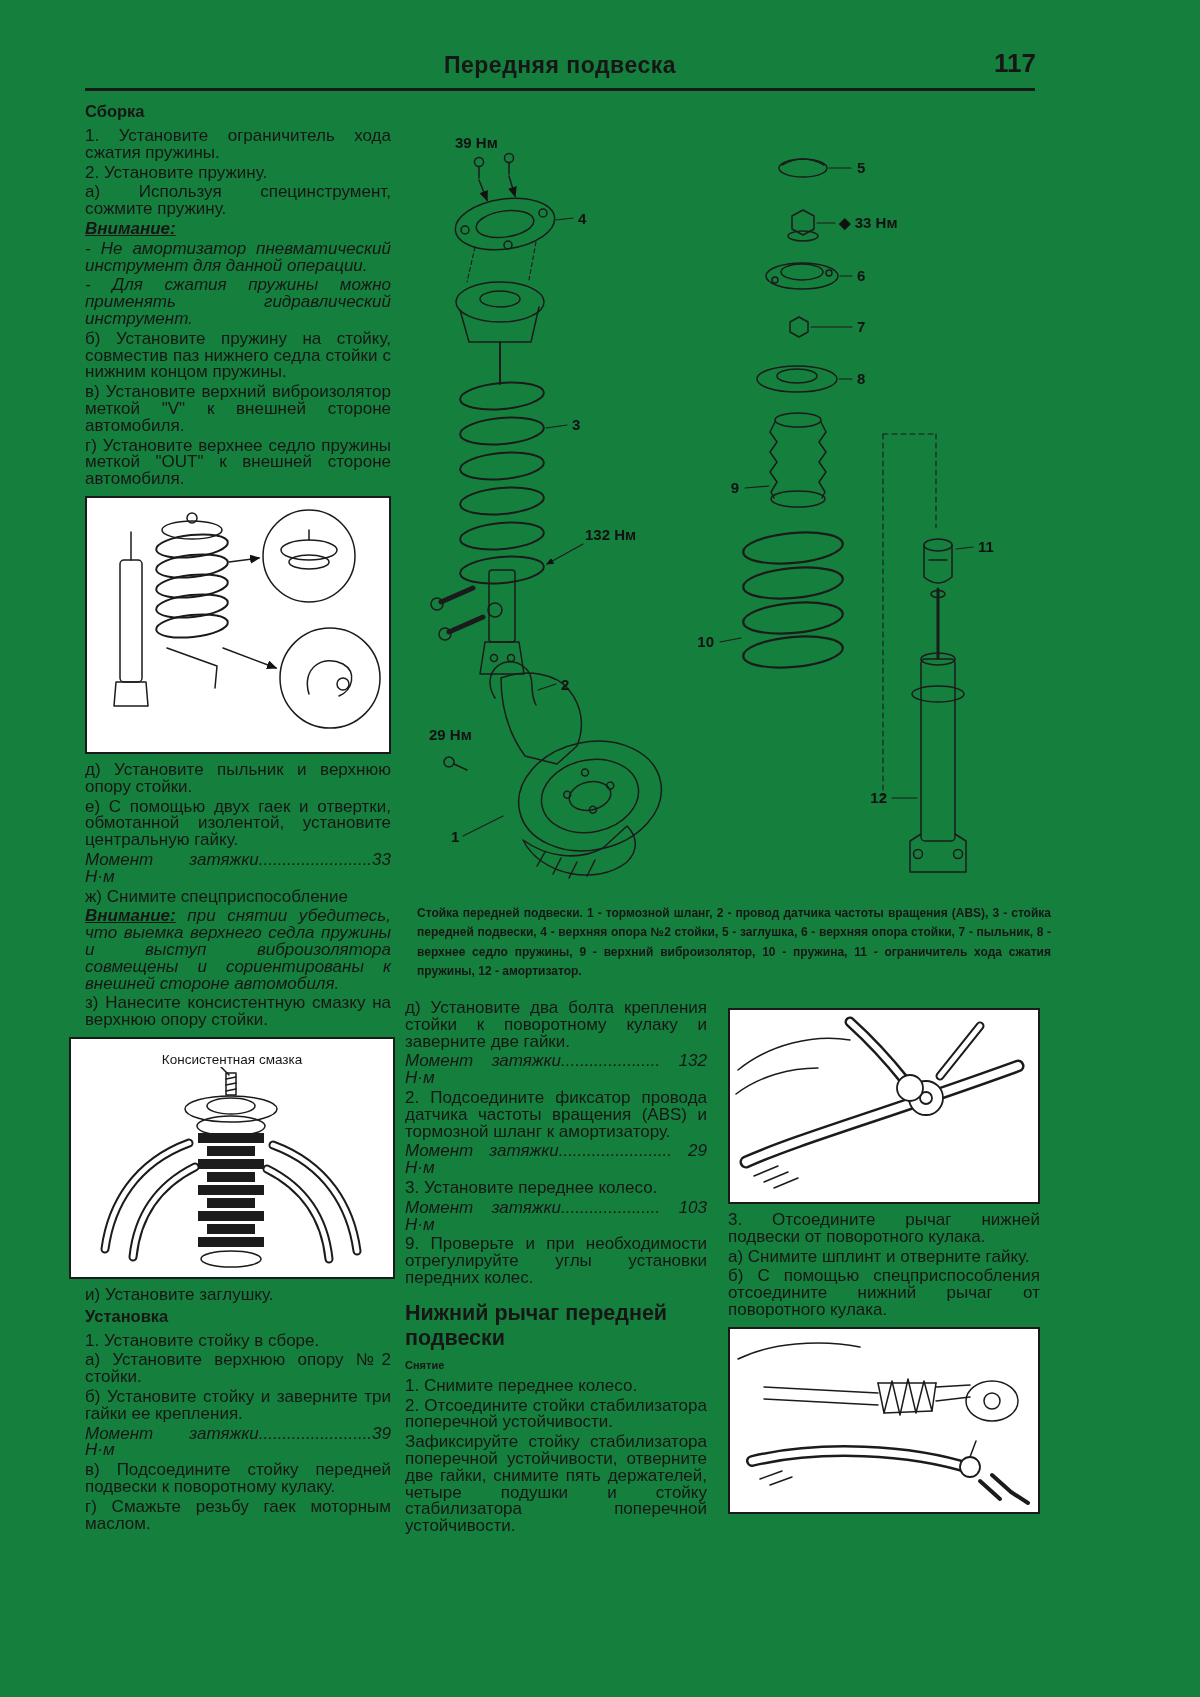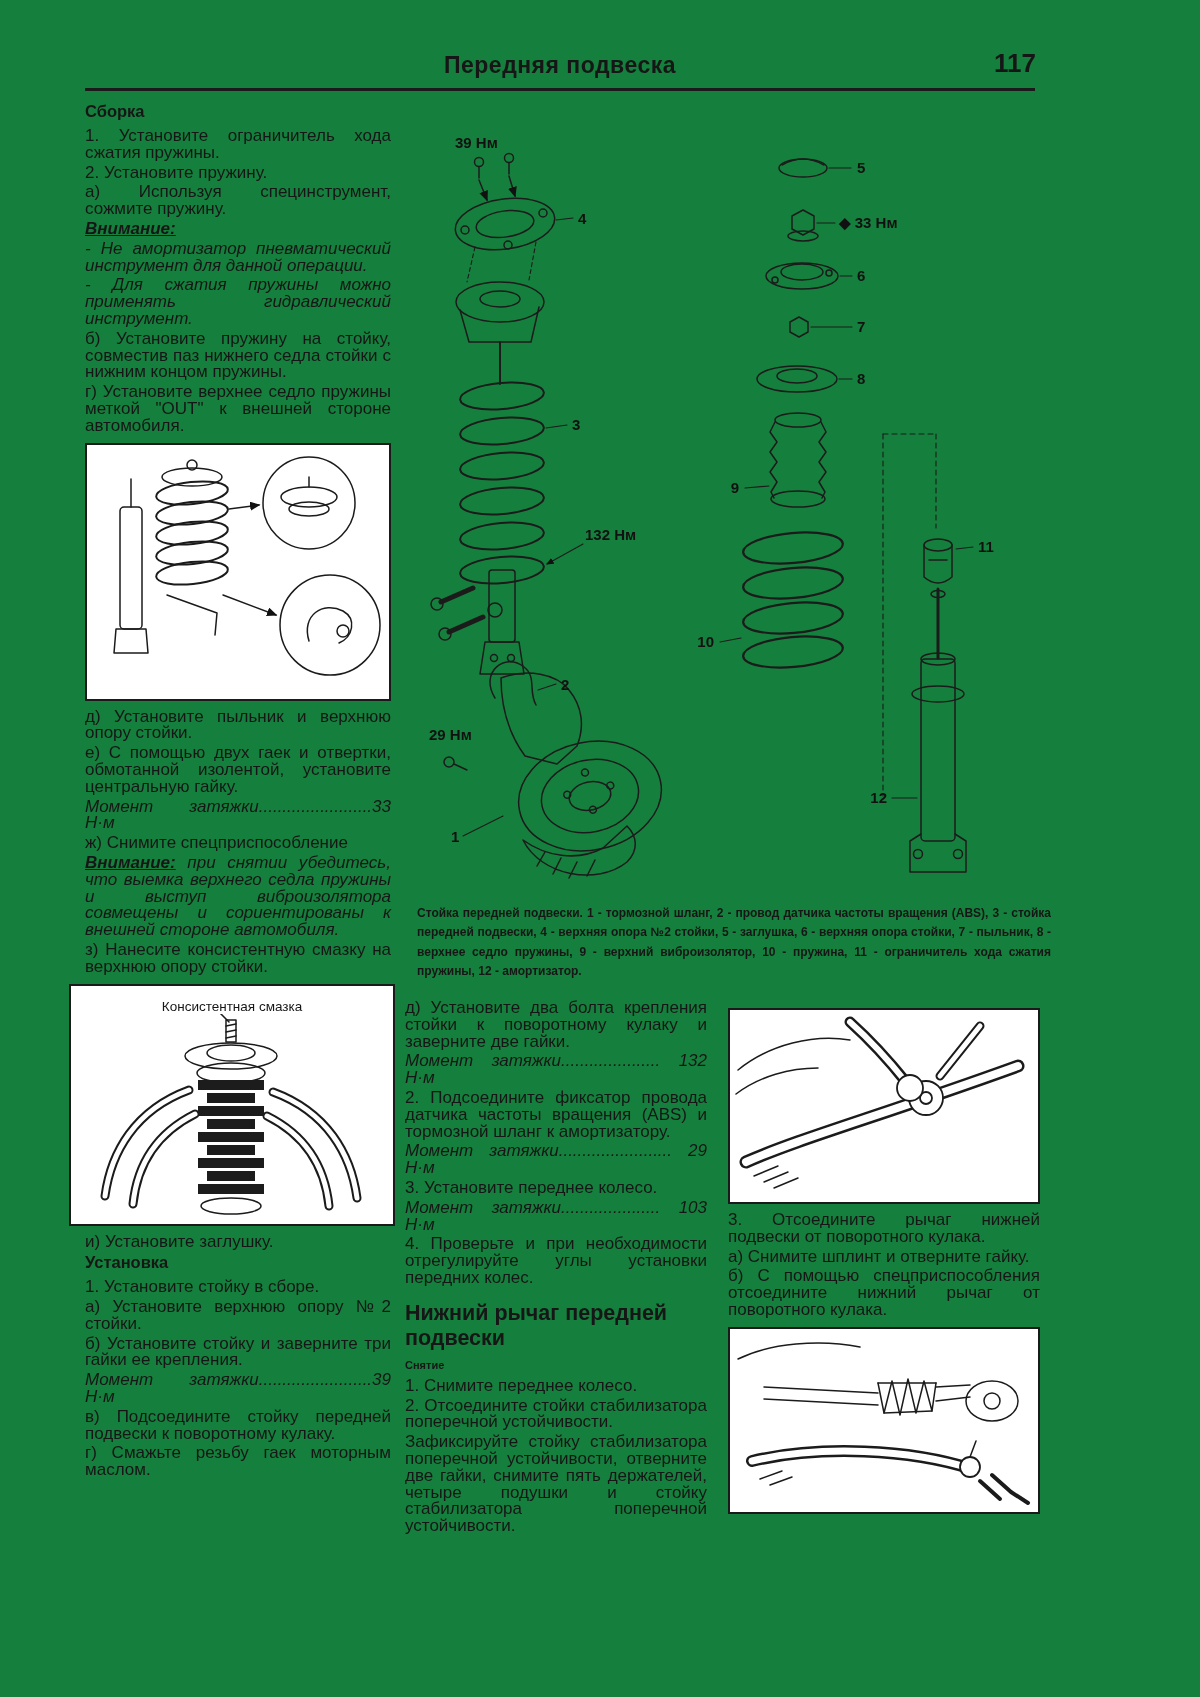--- a/index.html
+++ b/index.html
@@ -39,20 +39,21 @@
 
   <div class="col left-col">
     <div class="sec">Сборка</div>
     <p>1. Установите ограничитель хода сжатия пружины.</p>
     <p>2. Установите пружину.</p>
     <p>а) Используя специнструмент, сожмите пружину.</p>
     <p class="attn">Внимание:</p>
     <p class="it">- Не амортизатор пневматический инструмент для данной операции.</p>
     <p class="it">- Для сжатия пружины можно применять гидравлический инструмент.</p>
     <p>б) Установите пружину на стойку, совместив паз нижнего седла стойки с нижним концом пружины.</p>
+    <p>в) Установите верхний виброизолятор меткой "V" к внешней стороне автомобиля.</p>
     <p>г) Установите верхнее седло пружины меткой "OUT" к внешней стороне автомобиля.</p>
 
     <div class="figbox">
       <svg width="302" height="250" viewBox="0 0 302 250">
         <defs>
             <marker id="ma1" markerWidth="8" markerHeight="8" refX="6" refY="3" orient="auto">
               <path d="M0,0 L7,3 L0,6 Z" fill="#111"></path>
             </marker>
           </defs>
         <g stroke="#1b1b1b" fill="none" stroke-width="1.5" stroke-linecap="round" stroke-linejoin="round">
@@ -315,21 +316,21 @@
 
   <p class="caption">Стойка передней подвески. 1 - тормозной шланг, 2 - провод датчика частоты вращения (ABS), 3 - стойка передней подвески, 4 - верхняя опора №2 стойки, 5 - заглушка, 6 - верхняя опора стойки, 7 - пыльник, 8 - верхнее седло пружины, 9 - верхний виброизолятор, 10 - пружина, 11 - ограничитель хода сжатия пружины, 12 - амортизатор.</p>
 
   <div class="col mid-col">
     <p>д) Установите два болта крепления стойки к поворотному кулаку и заверните две гайки.</p>
     <p class="torq">Момент затяжки..................... 132 Н·м</p>
     <p>2. Подсоедините фиксатор провода датчика частоты вращения (ABS) и тормозной шланг к амортизатору.</p>
     <p class="torq">Момент затяжки........................ 29 Н·м</p>
     <p>3. Установите переднее колесо.</p>
     <p class="torq">Момент затяжки..................... 103 Н·м</p>
-    <p>4. Проверьте и при необходимости отрегулируйте углы установки передних колес.</p>
+    <p>9. Проверьте и при необходимости отрегулируйте углы установки передних колес.</p>
     <div class="sec2">Нижний рычаг передней подвески</div>
     <div class="sec3">Снятие</div>
     <p>1. Снимите переднее колесо.</p>
     <p>2. Отсоедините стойки стабилизатора поперечной устойчивости.</p>
     <p>Зафиксируйте стойку стабилизатора поперечной устойчивости, отверните две гайки, снимите пять держателей, четыре подушки и стойку стабилизатора поперечной устойчивости.</p>
   </div>
 
   <div class="col right-col">
     <div class="figbox">
       <svg width="306" height="188" viewBox="0 0 306 188">

